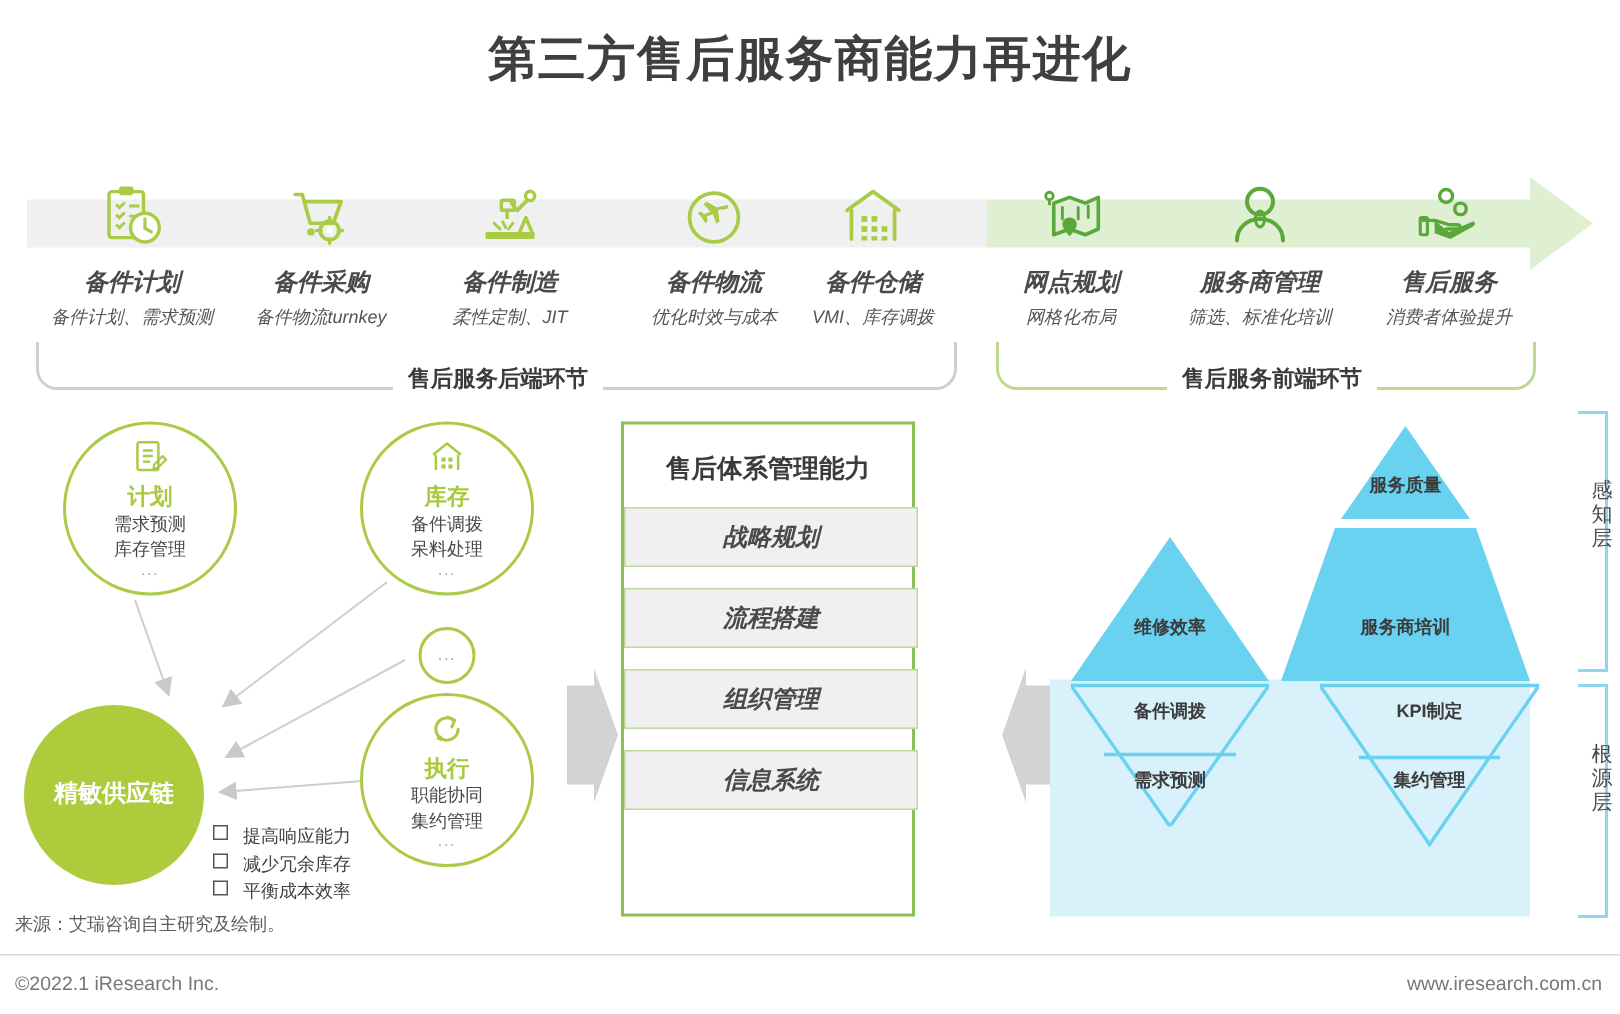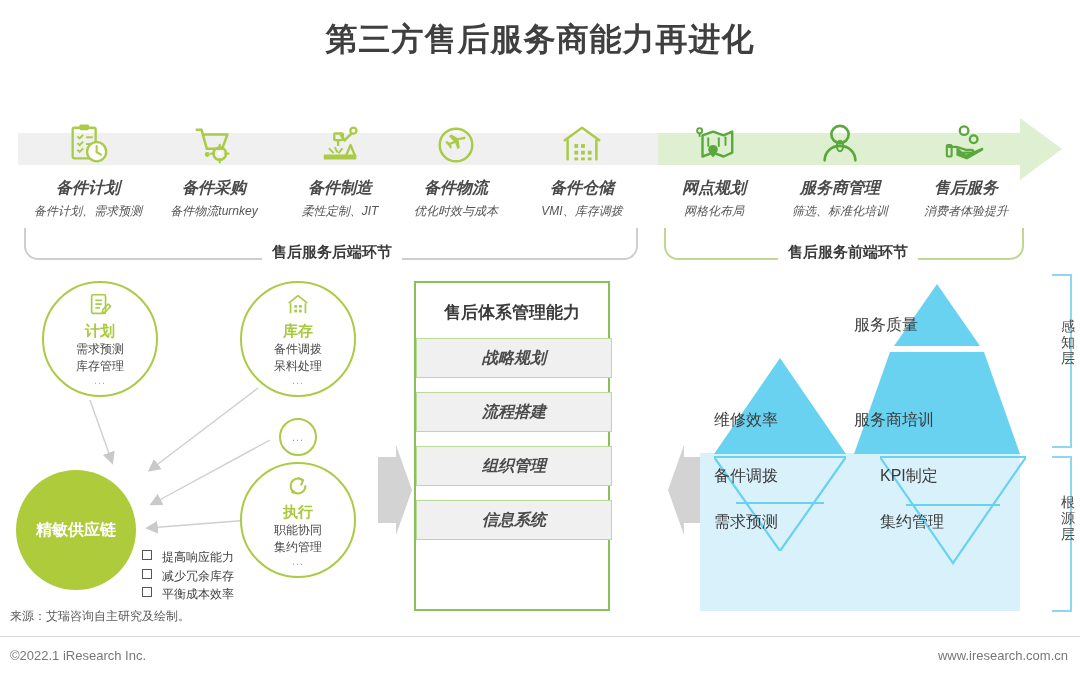--- a/index.html
+++ b/index.html
@@ -111,21 +111,21 @@
 
   
   .chev{position:absolute;width:34px;height:90px;}
 
   
   .seabox{
     position:absolute;left:700px;top:453px;width:320px;height:158px;
     background:#d8f1fb;
   }
   .ice-label{
-    position:absolute;font-size:16px;color:#3b3b3b;text-align:left;white-space:nowrap;
+    position:absolute;font-size:12px;color:#3b3b3b;text-align:center;white-space:nowrap;font-weight:bold;
   }
 
   .layer-br{
     position:absolute;width:20px;border:2px solid #8fd7ef;border-left:none;
     box-sizing:border-box;
   }
   .layer-lbl{
     position:absolute;font-size:14px;color:#4a4a4a;width:16px;text-align:center;
     line-height:1.15;
   }
@@ -200,21 +200,21 @@
         <path d="M22 19v6" stroke="#a9cb45" stroke-width="2.4"></path>
         <path d="M13 28l4 4M19 27l2 4M26 28l-3 4" stroke="#a9cb45" stroke-width="2" stroke-linecap="round"></path>
         <path d="M30 36l5-12 5 12z" fill="none" stroke="#a9cb45" stroke-width="2.4" stroke-linejoin="round"></path>
         <rect x="7" y="34" width="34" height="5" rx="1" fill="#a9cb45"></rect>
       </svg>
     </div>
     <div class="t1">备件制造</div>
     <div class="t2">柔性定制、JIT</div>
   </div>
 
-  <div class="topitem" style="left:392px;top:118px;">
+  <div class="topitem" style="left:412px;top:118px;">
     <div class="ico">
       <svg width="46" height="46" viewBox="0 0 48 48">
         <circle cx="24" cy="24" r="17" fill="none" stroke="#a9cb45" stroke-width="2.6"></circle>
         <path d="M33 18c1.6-1.6 1-3-0.6-2.6L26 17l-7-4-2.4 1.6 5 5.4-4.4 1.6-2.6-1.8-1.8 1.3 3 3.2 2.3 3.7 1.5-1.5-0.8-3.1 4.4-1.6 2.4 6.6 2.3-1.6-1.2-8z" fill="#a9cb45"></path>
       </svg>
     </div>
     <div class="t1">备件物流</div>
     <div class="t2">优化时效与成本</div>
   </div>
 

